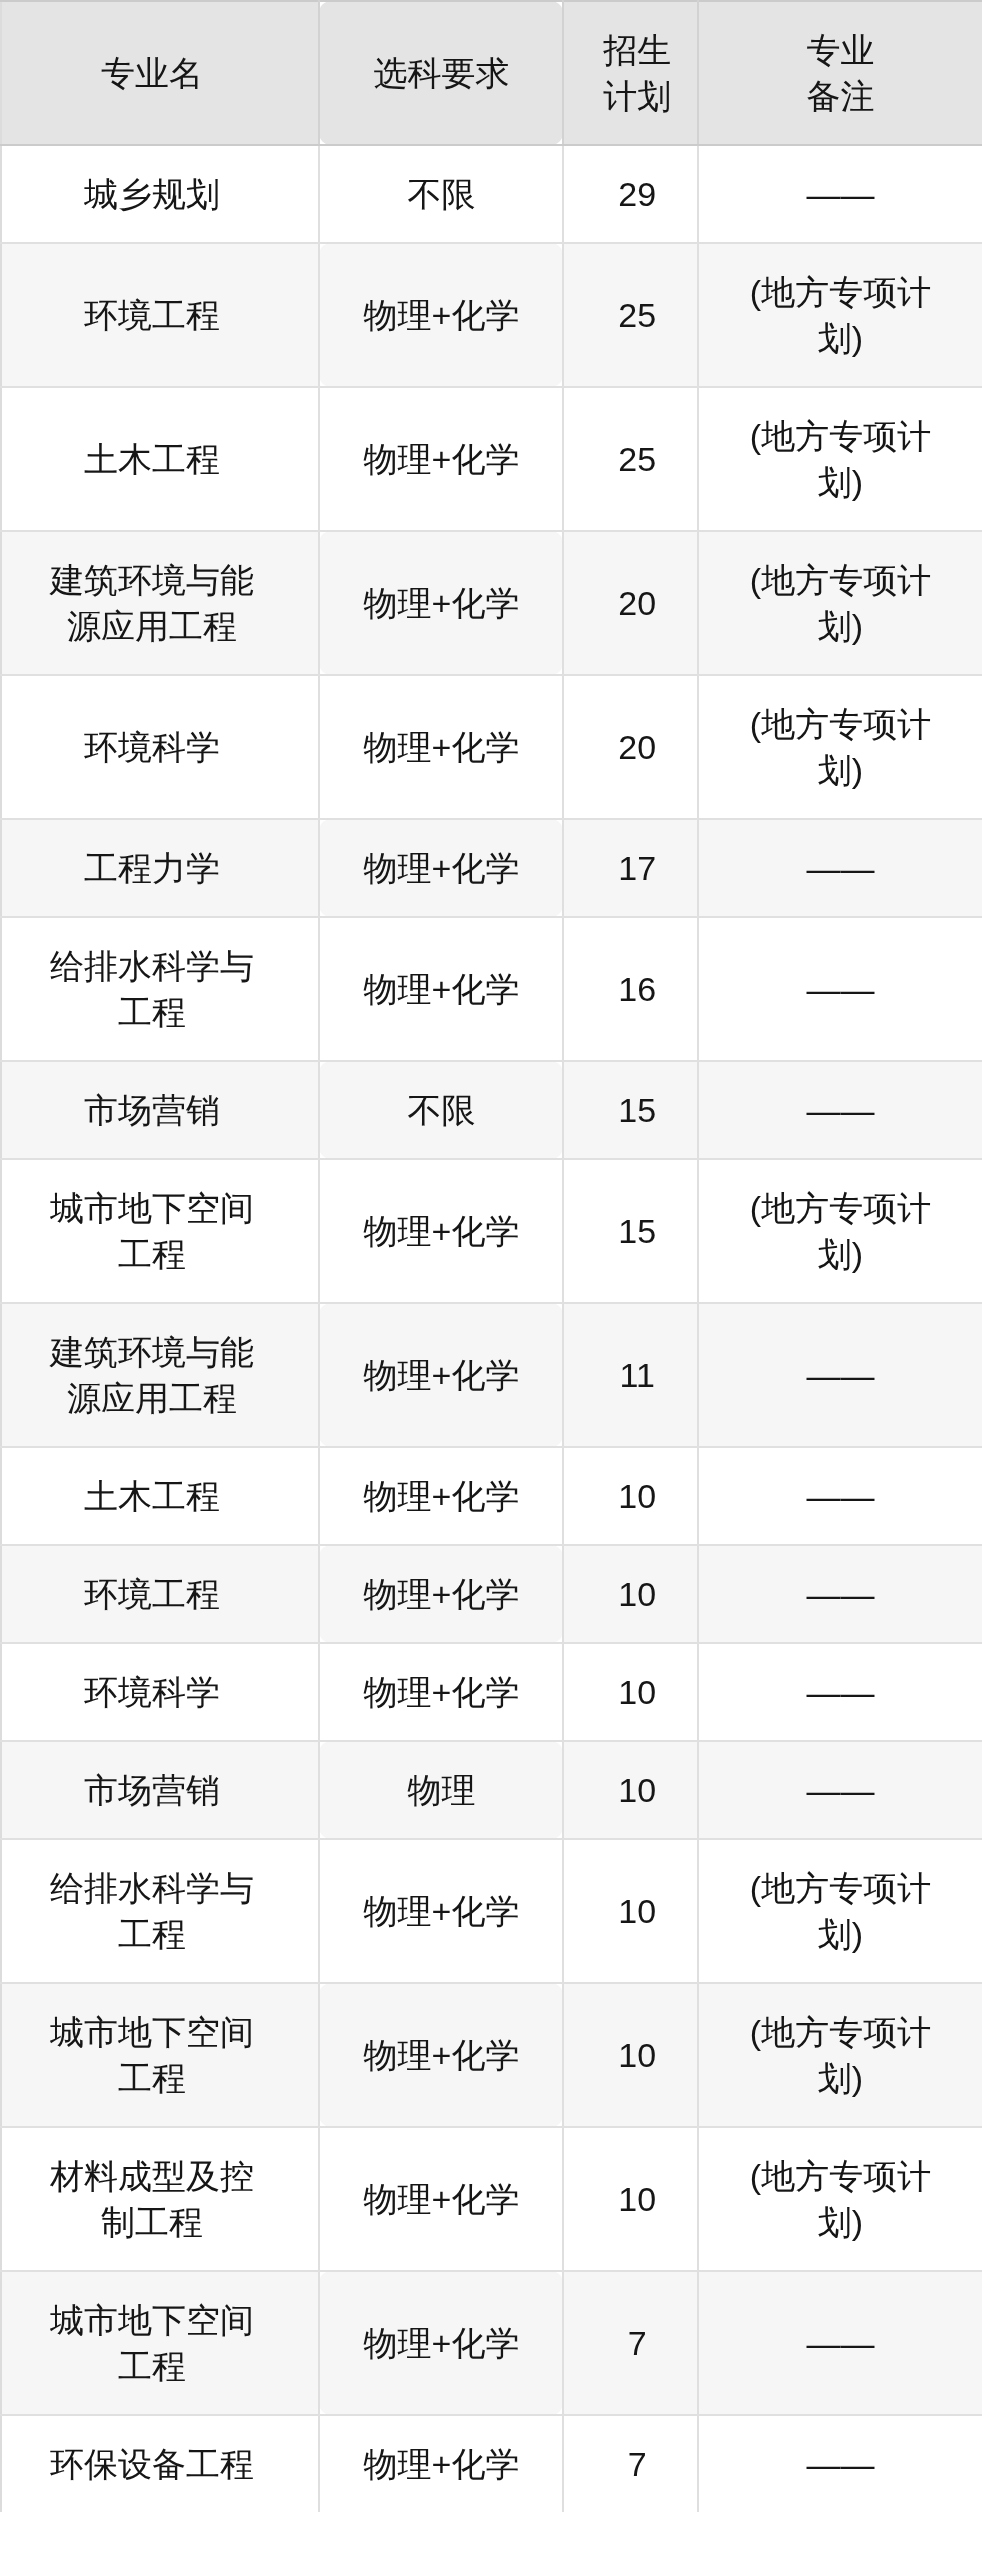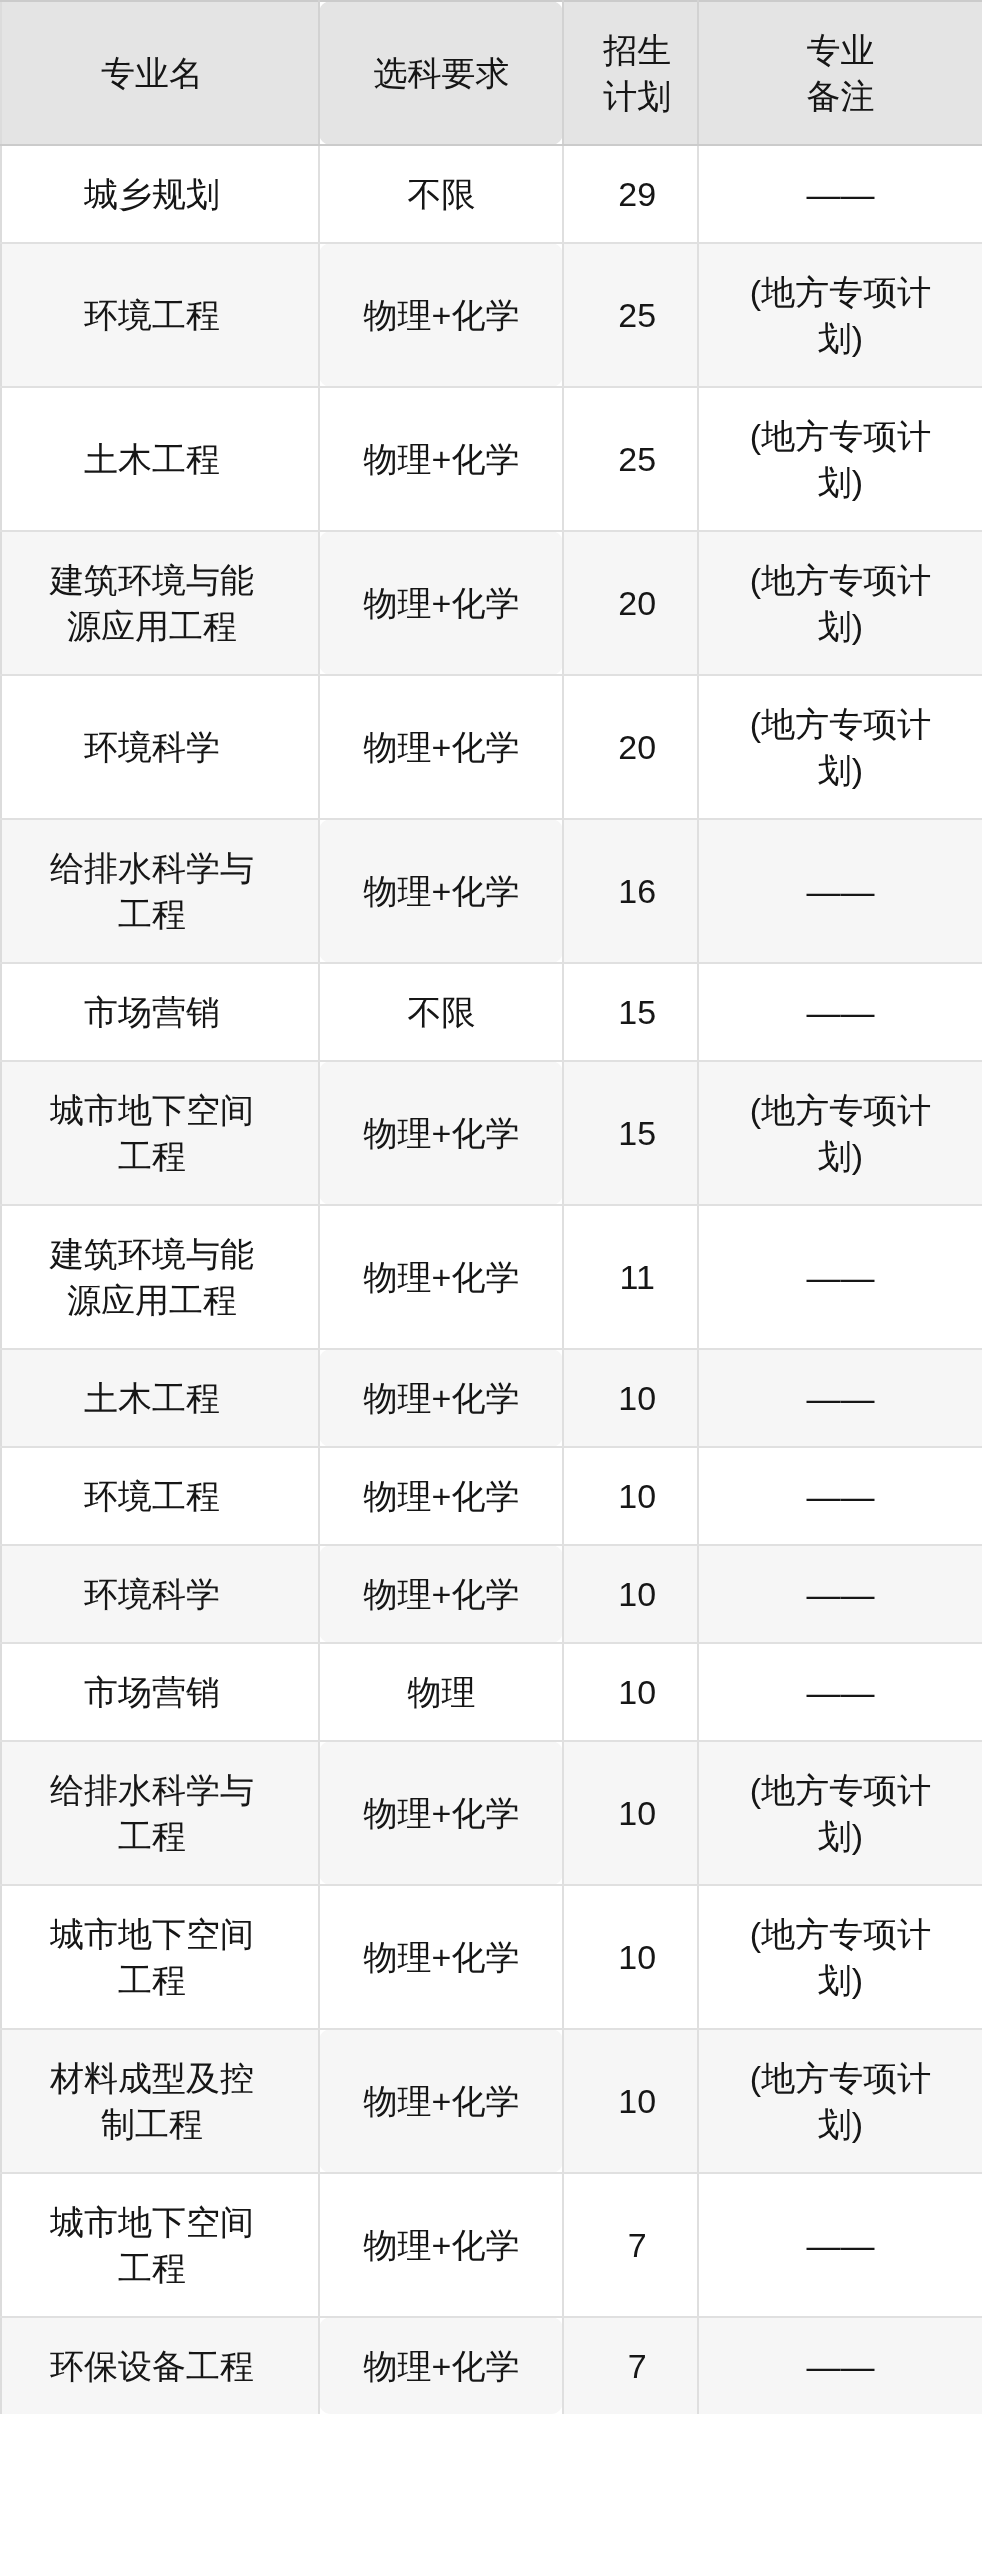--- a/index.html
+++ b/index.html
@@ -124,20 +124,26 @@
         <td class="c2">20</td>
         <td class="c3">(地方专项计划)</td>
       </tr>
       <tr>
         <td class="c0">环境科学</td>
         <td class="c1">物理+化学</td>
         <td class="c2">20</td>
         <td class="c3">(地方专项计划)</td>
       </tr>
       <tr>
+        <td class="c0">工程力学</td>
+        <td class="c1">物理+化学</td>
+        <td class="c2">17</td>
+        <td class="c3">——</td>
+      </tr>
+      <tr>
         <td class="c0">给排水科学与工程</td>
         <td class="c1">物理+化学</td>
         <td class="c2">16</td>
         <td class="c3">——</td>
       </tr>
       <tr>
         <td class="c0">市场营销</td>
         <td class="c1">不限</td>
         <td class="c2">15</td>
         <td class="c3">——</td>

